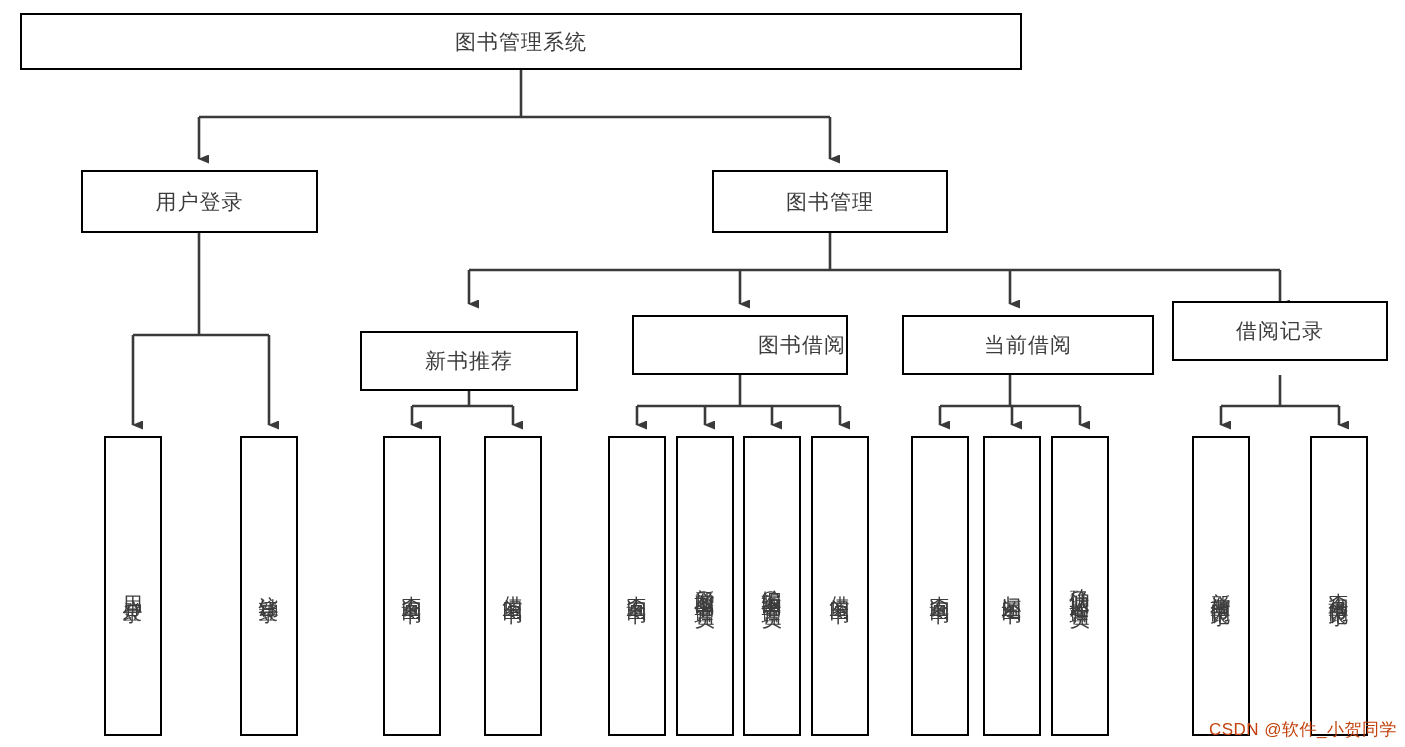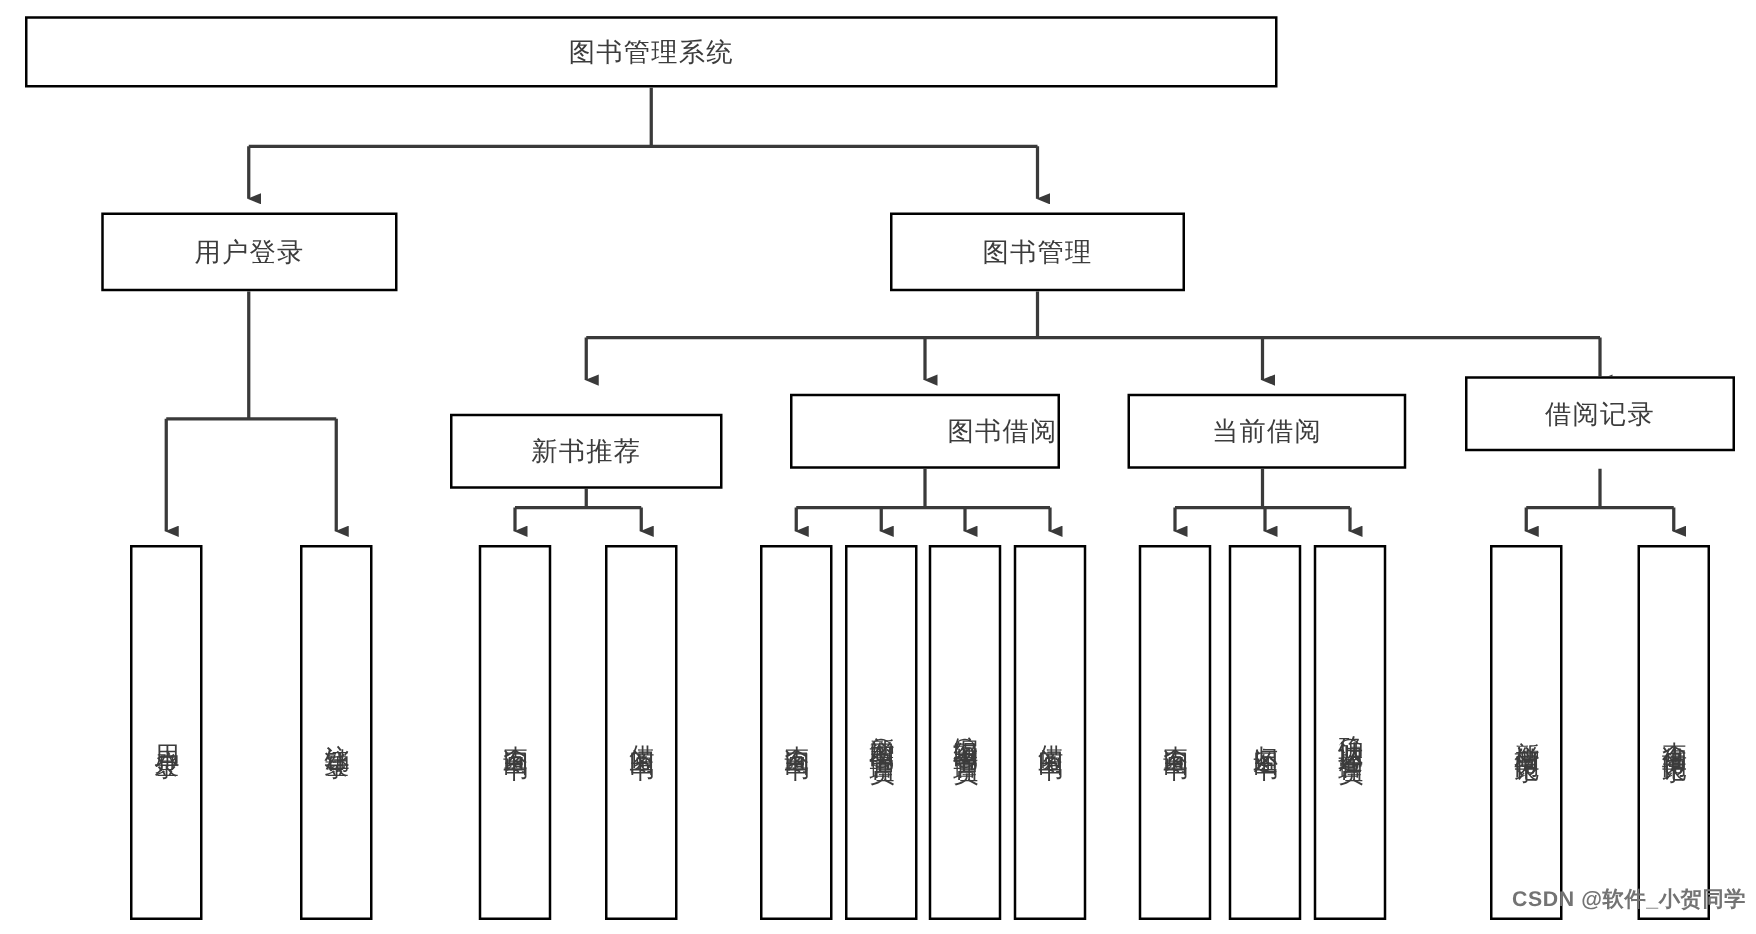--- a/index.html
+++ b/index.html
@@ -48,26 +48,25 @@
     letter-spacing: 3px;
     line-height: 1;
     white-space: nowrap;
   }
   .node .htext {
     white-space: nowrap;
   }
   .watermark {
     position: absolute;
     right: 8px;
-    bottom: 16px;
+    bottom: 6px;
     font-size: 17px;
-    color: #737373;
+    color: #c2410c;
     white-space: nowrap;
     letter-spacing: 0.5px;
-    font-weight: bold;
   }
 </style>
 </head>
 <body>
 
 <div id="canvas">
 
   <svg id="edges" viewBox="0 0 1405 747" width="1405" height="747">
     <defs>
       <marker id="arrow" markerWidth="9" markerHeight="11" refX="4.5" refY="10" orient="auto" markerUnits="userSpaceOnUse">
@@ -128,21 +127,21 @@
       </div>
       <div class="node horiz" style="left: 712px; top: 170px; width: 236px; height: 63px;">
         <span class="htext">图书管理</span>
       </div>
       <div class="node horiz" style="left: 360px; top: 331px; width: 218px; height: 60px;">
         <span class="htext">新书推荐</span>
       </div>
       <div class="node horiz" style="left: 632px; top: 315px; width: 216px; height: 60px; justify-content: flex-end;">
         <span class="htext">图书借阅</span>
       </div>
-      <div class="node horiz" style="left: 902px; top: 315px; width: 223px; height: 60px;">
+      <div class="node horiz" style="left: 902px; top: 315px; width: 252px; height: 60px;">
         <span class="htext">当前借阅</span>
       </div>
       <div class="node horiz" style="left: 1172px; top: 301px; width: 216px; height: 60px;">
         <span class="htext">借阅记录</span>
       </div>
       <div class="node vert" style="left: 104px; top: 436px; width: 58px; height: 300px;">
         <span class="vtext">用户登录</span>
       </div>
       <div class="node vert" style="left: 240px; top: 436px; width: 58px; height: 300px;">
         <span class="vtext">注销登录</span>

